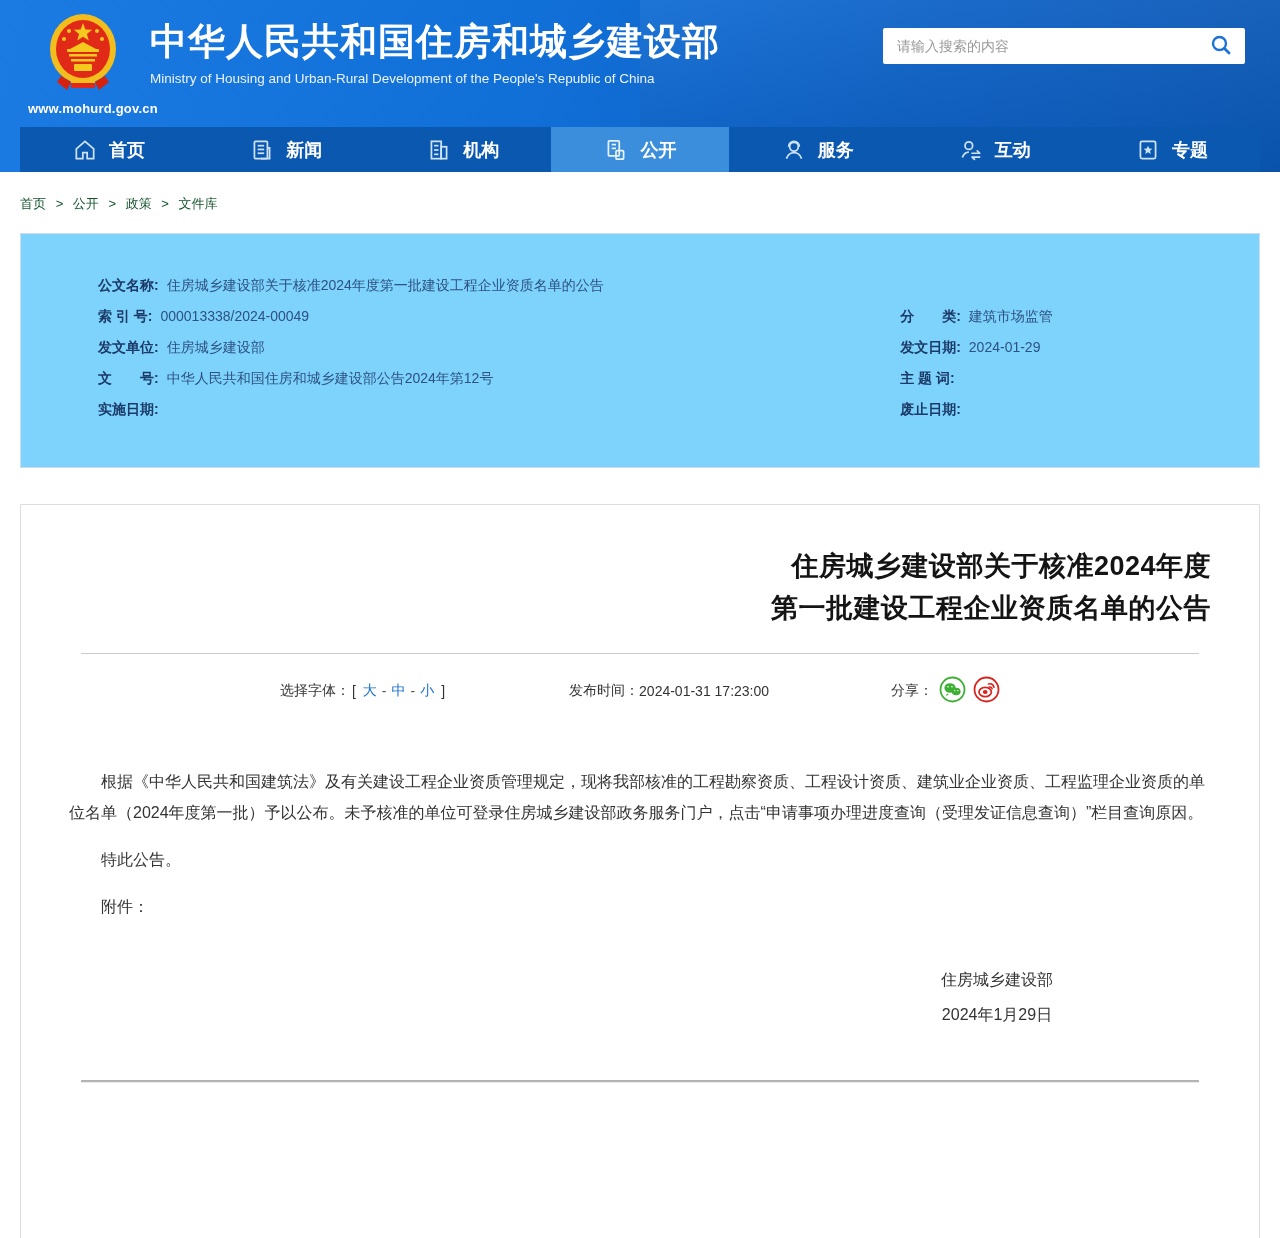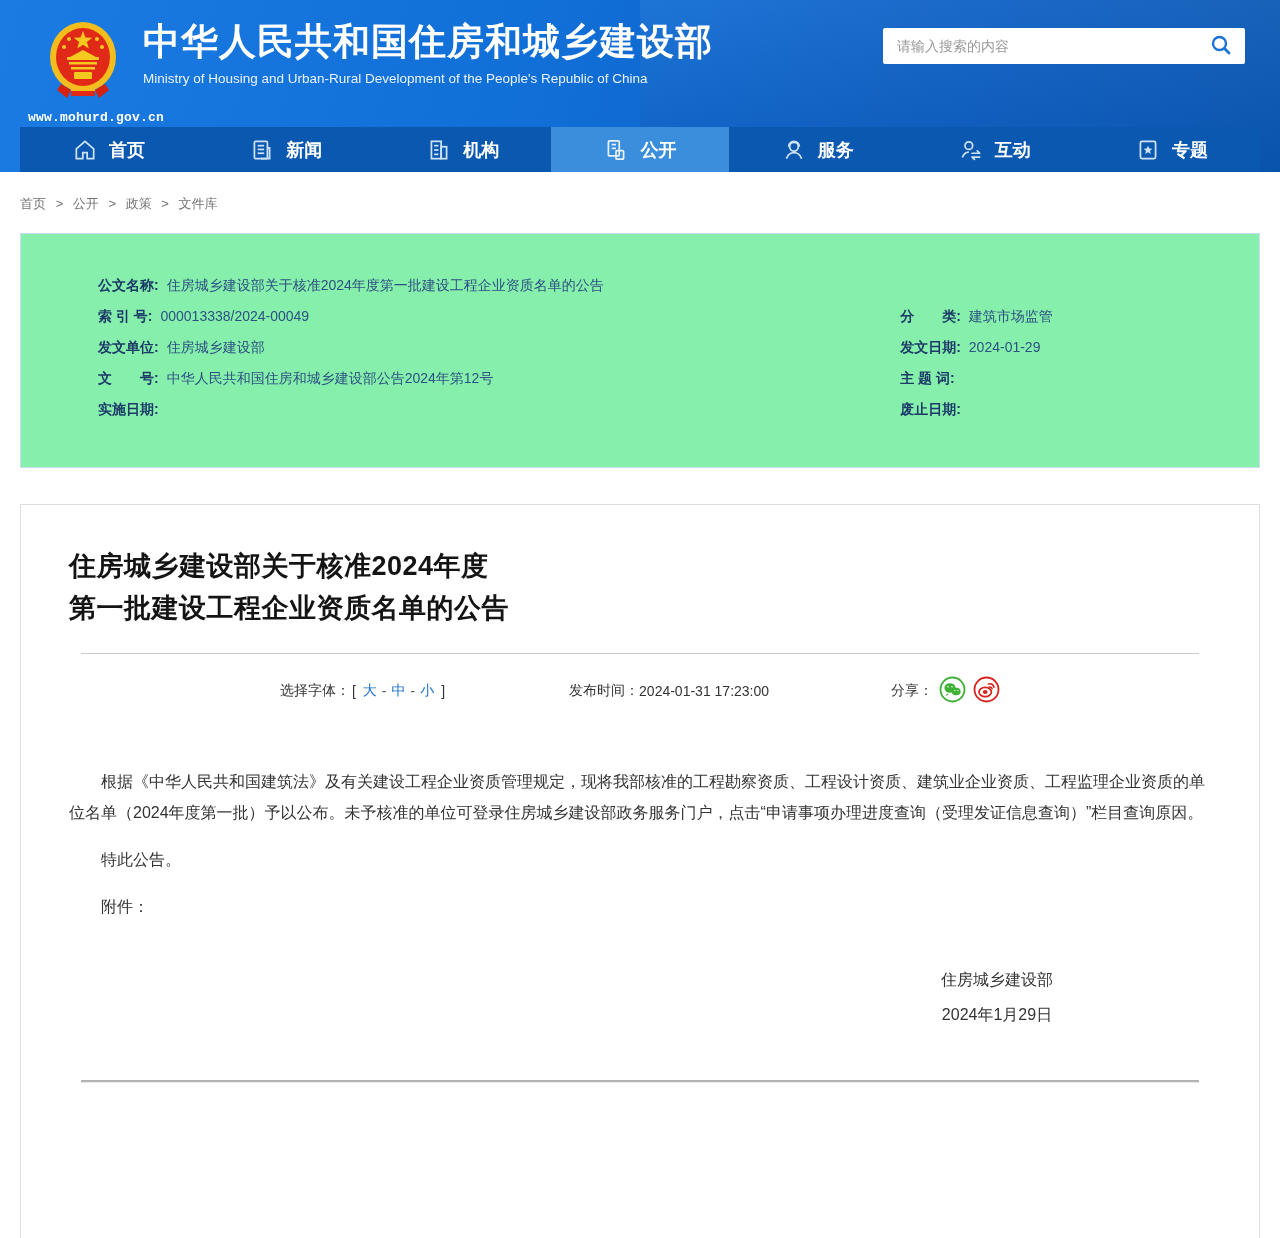--- a/index.html
+++ b/index.html
@@ -10,23 +10,23 @@
   .site-header{
     height:172px; position:relative;
     background:linear-gradient(105deg,#1b7be2 0%,#1170d8 40%,#0c5fc4 75%,#0a57b4 100%);
   }
   .site-header::after{ 
     content:""; position:absolute; right:0; top:0; width:640px; height:172px;
     background:linear-gradient(180deg,rgba(255,255,255,0.06),rgba(8,70,150,0.25));
     pointer-events:none;
   }
   .header-inner{ width:1240px; margin:0 auto; position:relative; height:127px; z-index:2; }
-  .logo-wrap{ position:absolute; left:8px; top:20px; width:110px; text-align:center;font-family:Liberation Mono, monospace; }
+  .logo-wrap{ position:absolute; left:8px; top:12px; width:110px; text-align:center; }
   .logo-url{ color:#fff; font-size:13px; font-weight:bold; margin-top:3px; letter-spacing:0.2px; }
-  .site-titles{ position:absolute; left:123px; top:18px; color:#fff; }
+  .site-titles{ position:absolute; left:130px; top:18px; color:#fff; }
   .site-title{ font-size:37px; font-weight:bold; letter-spacing:1px; line-height:48px; }
   .site-subtitle{ font-size:13.5px; margin-top:5px; color:#eaf3fd; }
   .search-box{
     position:absolute; right:15px; top:28px; width:362px; height:36px;
     background:#fff; border-radius:2px; display:flex; align-items:center; padding:0 10px 0 14px;
   }
   .search-box input{ border:none; outline:none; flex:1; font-size:14px; color:#333;
     font-family:"Liberation Sans","DejaVu Sans",sans-serif; }
   .search-box input::placeholder{ color:#9a9a9a; }
   .search-btn{ width:28px; height:28px; display:flex; align-items:center; justify-content:center;
@@ -36,43 +36,43 @@
   .main-nav{
     position:absolute; bottom:0; left:50%; transform:translateX(-50%);
     width:1240px; height:45px; background:#0b58b1; display:flex; z-index:3;
   }
   .nav-item{ flex:1; display:flex; align-items:center; justify-content:center; gap:11px;
     color:#fff; font-size:18px; font-weight:bold; cursor:pointer; }
   .nav-item.active{ background:#3a8edc; }
   .nav-item svg{ display:block; }
 
   
-  .breadcrumb{ width:1240px; margin:0 auto; padding:23px 0 20px; font-size:13px; color:#737373; }
+  .breadcrumb{ width:1240px; margin:0 auto; padding:23px 0 20px; font-size:13px; color:#14532d; }
   .breadcrumb span{ margin-right:6px; }
   .crumb{ cursor:pointer; }
 
   
   .doc-meta-box{
-    width:1240px; margin:0 auto; background:#86efac; border:1px solid #cbdcee;
+    width:1240px; margin:0 auto; background:#7dd3fc; border:1px solid #cbdcee;
     padding:36px 77px 42px; font-size:14px; color:#2d5182;
   }
   .meta-row{ display:flex; line-height:31px; }
   .meta-cell{ display:flex; }
   .meta-cell.left{ flex:0 0 74%; }
   .meta-cell.right{ flex:0 0 26%; }
   .meta-label{ font-weight:bold; color:#1c3a68; white-space:pre; margin-right:8px; }
   .meta-value{ color:#2d5182; }
 
   
   .article-box{
     width:1240px; margin:36px auto 0; background:#fff; border:1px solid #ddd;
     padding:40px 48px 60px; min-height:760px;
   }
   .doc-title{
-    text-align:left; font-size:27px; font-weight:bold; color:#141414;
+    text-align:right; font-size:27px; font-weight:bold; color:#141414;
     line-height:42px; white-space:pre-line; letter-spacing:0.5px;
   }
   .title-divider{ border:none; border-top:1px solid #ccc; margin:24px 12px 0; }
   .article-meta{
     margin-top:22px; display:flex; justify-content:center; align-items:center;
     font-size:14px; color:#333;gap:44px;
   }
   .article-meta .grp{ display:flex; align-items:center; }
   .article-meta .gap{ width:34px; }
   .font-link{ color:#1a6ecc; cursor:pointer; padding:0 5px; }

